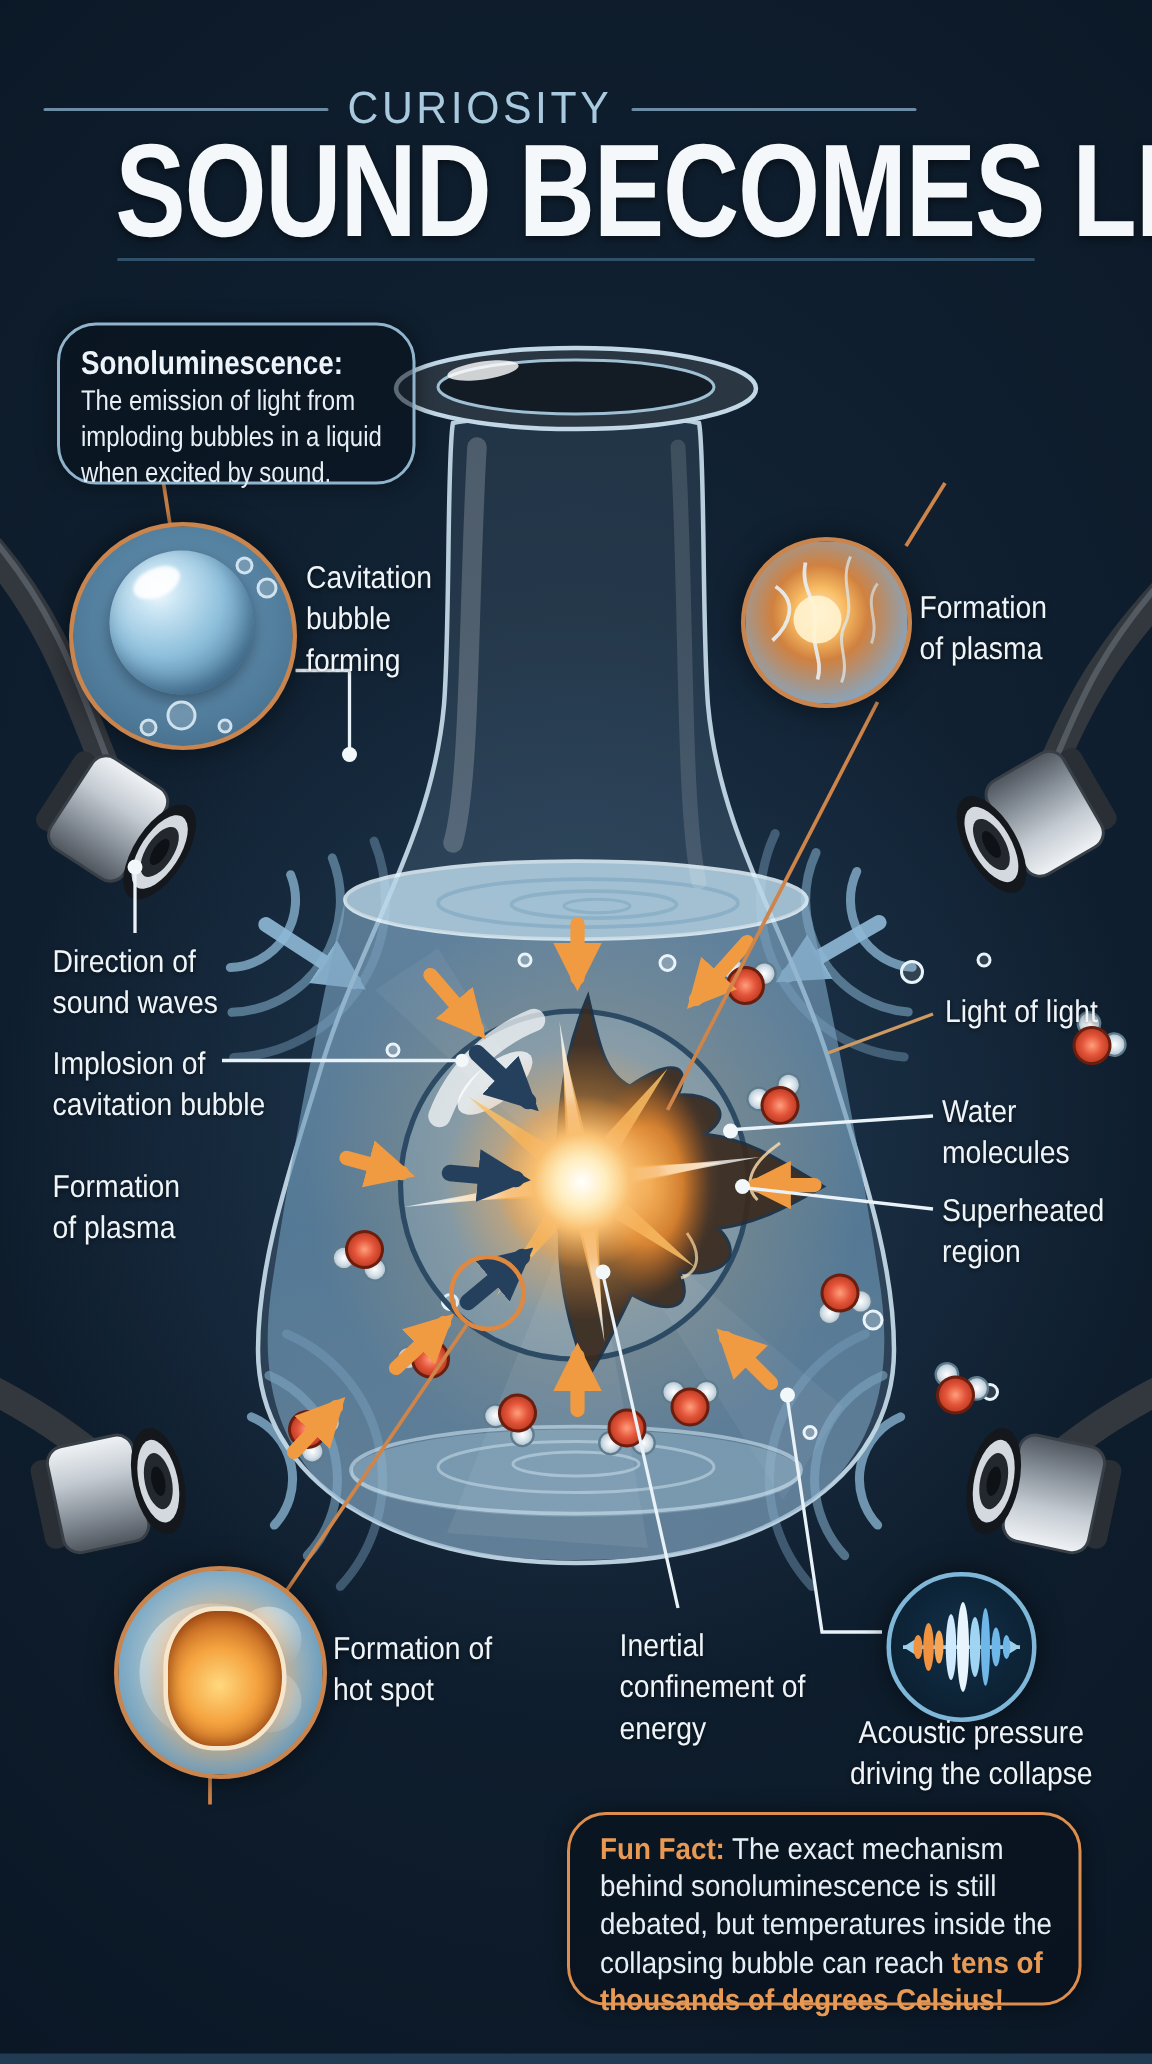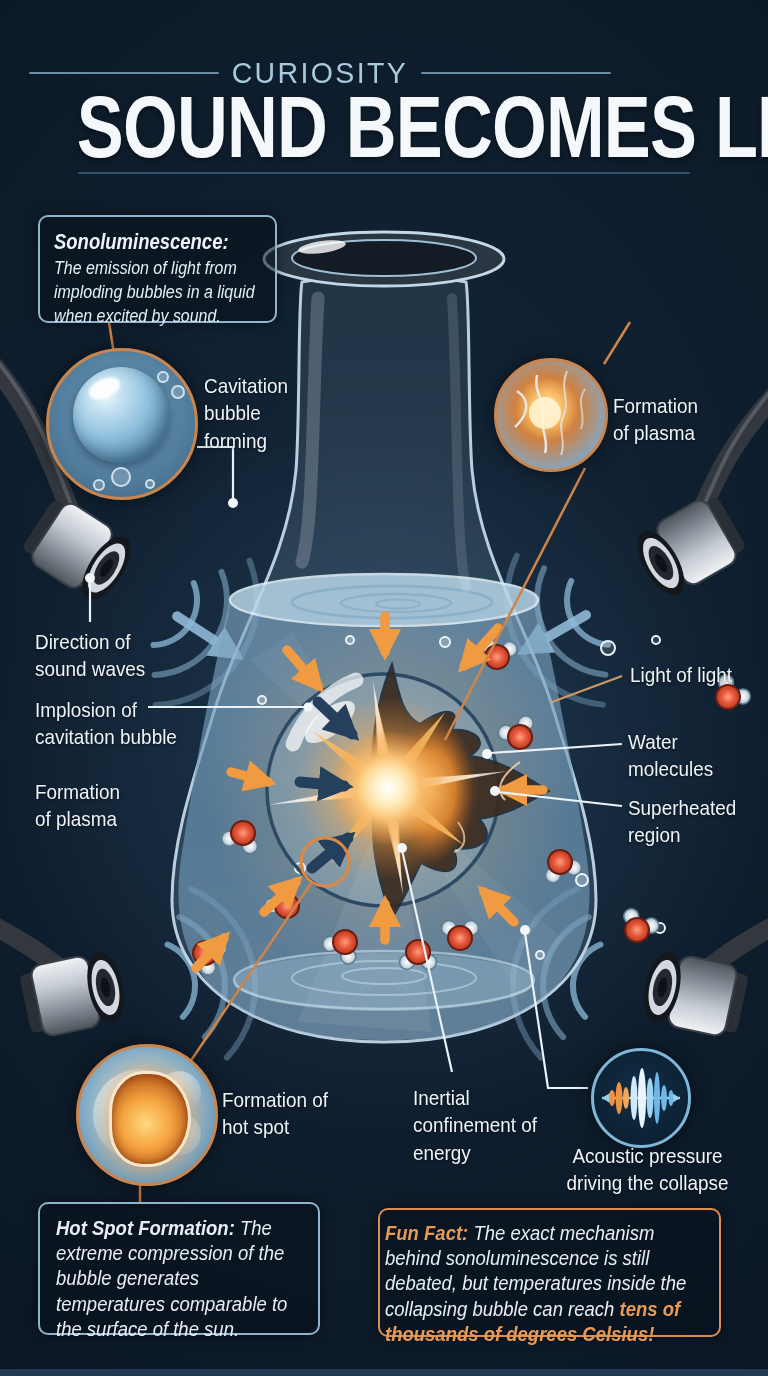--- a/index.html
+++ b/index.html
@@ -12,22 +12,22 @@
   svg{display:block;}
   
   .kicker-row{left:0;top:40px;width:640px;display:flex;align-items:center;justify-content:center;gap:8px;margin-top:16px;}
   .kicker-line{height:2px;width:190px;background:#6d8da4;border-radius:2px;}
   .kicker{font-size:30px;letter-spacing:2.5px;color:#a9c9de;font-weight:400;transform:scaleX(.95);}
   .title{left:0;top:76px;width:768px;text-align:center;font-size:88px;font-weight:800;color:#f4f8fb;
     letter-spacing:-1px;transform:scaleX(.8);transform-origin:50% 0;white-space:nowrap;
     text-shadow:0 2px 6px rgba(0,0,0,.5);}
   .hdr-rule{left:78px;top:172px;width:612px;height:2px;background:#31506a;border-radius:2px;}
   
-  .box{border:2.5px solid #8fb4cc;border-radius:10px;background:rgba(7,16,26,.55);
-    box-shadow:0 0 14px rgba(0,0,0,.45);padding:11px 14px;font-style:italic;}
+  .box{border:2.5px solid #8fb4cc;border-radius:26px;background:rgba(7,16,26,.55);
+    box-shadow:0 0 14px rgba(0,0,0,.45);padding:11px 14px;}
   .box.orange{border-color:#dd8d4d;}
   .cond{transform:scaleX(.84);transform-origin:0 0;}
   .cond93{transform:scaleX(.925);transform-origin:0 0;}
   .def-title{font-size:22px;font-weight:bold;line-height:1.25;}
   .def-body{font-size:19px;line-height:1.27;color:#e7eef4;}
   .fact-body{font-size:20px;line-height:1.26;color:#e7eef4;}
   .hl{color:#e89a55;font-weight:bold;}
   .term-inline{font-weight:bold;}
   
   .label{font-size:21px;line-height:1.3;color:#eef4f8;transform:scaleX(.9);transform-origin:0 0;
@@ -407,25 +407,20 @@
   <div class="abs label" style="left:35px;top:628px;width:150px;">Direction of sound waves</div>
   <div class="abs label" style="left:35px;top:696px;width:175px;">Implosion of cavitation bubble</div>
   <div class="abs label" style="left:35px;top:778px;width:115px;">Formation of plasma</div>
   <div class="abs label" style="left:630px;top:661px;width:140px;">Light of light</div>
   <div class="abs label" style="left:628px;top:728px;width:115px;">Water molecules</div>
   <div class="abs label" style="left:628px;top:794px;width:135px;">Superheated region</div>
   <div class="abs label" style="left:222px;top:1086px;width:150px;">Formation of hot spot</div>
   <div class="abs label" style="left:413px;top:1084px;width:140px;">Inertial confinement of energy</div>
   <div class="abs label center" style="left:540px;top:1142px;width:215px;">Acoustic pressure driving the collapse</div>
 
-  <div class="abs box" style="left:38px;top:1202px;width:282px;height:133px;box-sizing:border-box;padding:12px 16px;">
-    <div class="cond93 fact-body" style="width:272px;">
-      <span class="term-inline">Hot Spot Formation:</span><span> The extreme compression of the bubble generates temperatures comparable to the surface of the sun.</span>
-    </div>
-  </div>
-  <div class="abs box orange" style="left:378px;top:1208px;width:343px;height:129px;box-sizing:border-box;padding:11px 5px;">
+  <div class="abs box orange" style="left:378px;top:1208px;width:343px;height:129px;box-sizing:border-box;padding:11px 20px;">
     <div class="cond93 fact-body" style="width:338px;">
       <span class="hl">Fun Fact:</span><span> The exact mechanism behind sonoluminescence is still debated, but temperatures inside the collapsing bubble can reach </span><span class="hl">tens of thousands of degrees Celsius!</span>
     </div>
   </div>
 
   <div class="abs" style="left:0;top:1369px;width:768px;height:7px;background:#24425a;opacity:.85;"></div>
 </div>
 
 </body></html>

